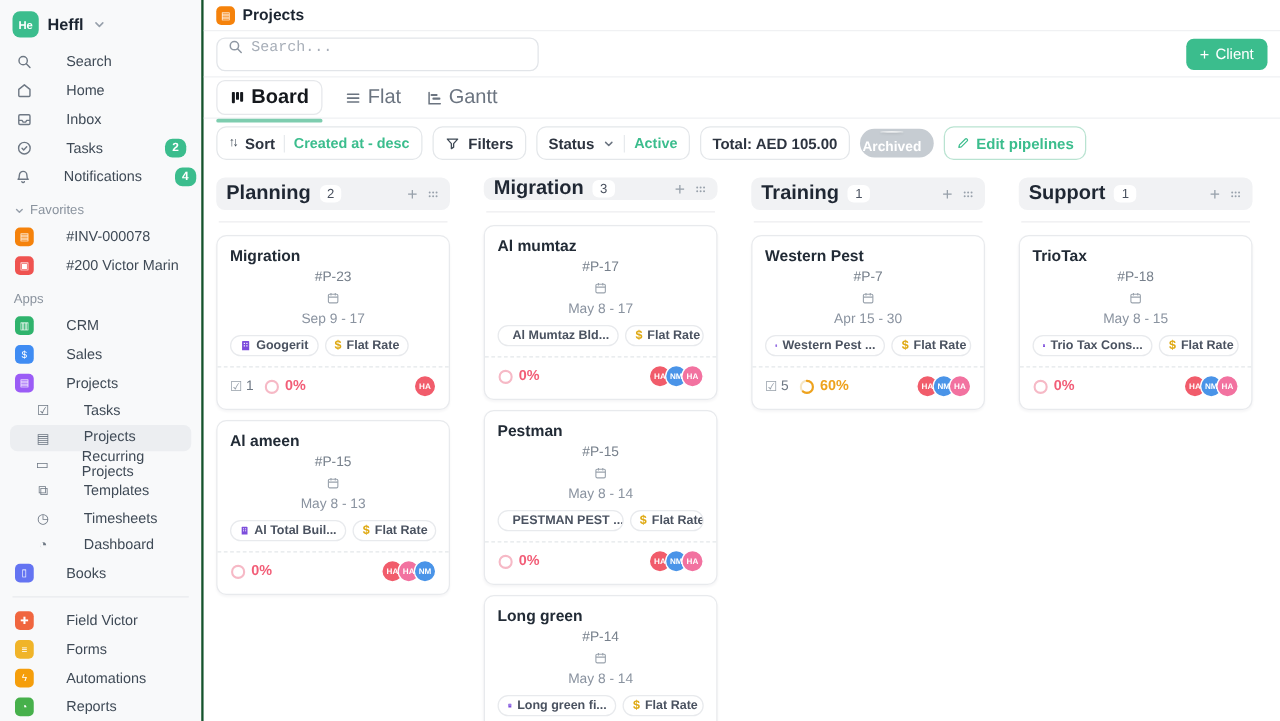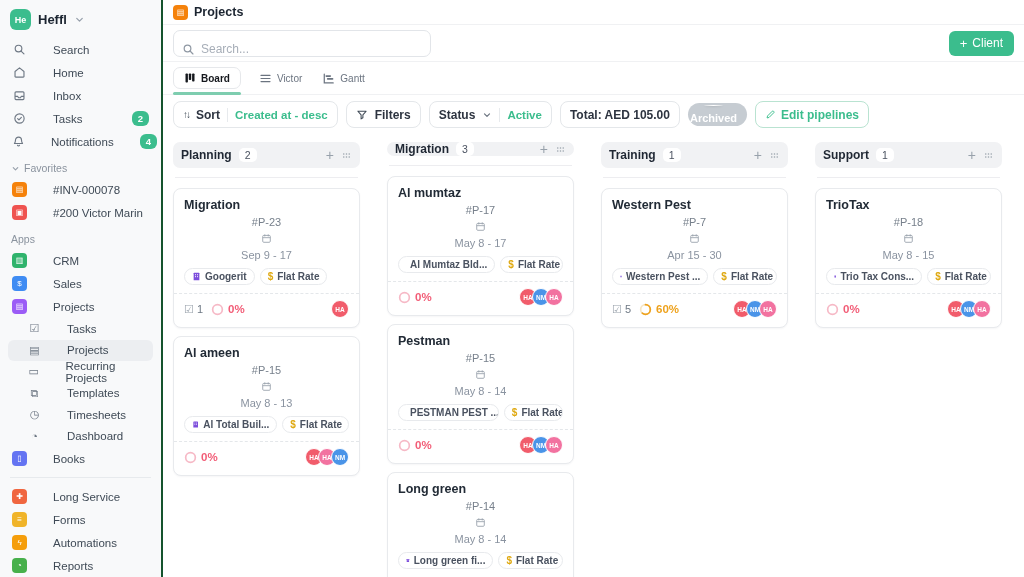--- a/index.html
+++ b/index.html
@@ -22,48 +22,48 @@
   .sub-item .nav-icon { width:13px; font-size:11px; }
   .sub-item.active { background:#eceef1; }
   .side-div { border-top:1px solid #e7eaed; margin:7px 2px; }
 
   
   .main { flex:1; display:flex; flex-direction:column; min-width:0; background:#fff; }
   .titlebar { height:25px; min-height:25px; border-bottom:1px solid #f0f1f3; display:flex; align-items:center; gap:6px; padding:0 10px; }
   .app-chip { width:15px; height:15px; border-radius:4px; background:#f5820b; color:#fff; font-size:8px; display:flex; align-items:center; justify-content:center; }
   .page-title { font-weight:bold; font-size:12.5px; color:#1b2430; }
   .searchbar { height:37px; min-height:37px; display:flex; align-items:center; padding:0 10px; border-bottom:1px solid #f0f1f3; }
-  .search-box { width:258px; height:27px; border:1px solid #e2e5e9; border-radius:7px; display:flex; align-items:flex-end; gap:6px; padding:0 8px; background:#fff; color:#8f98a3; }
+  .search-box { width:258px; height:27px; border:1px solid #e2e5e9; border-radius:7px; display:flex; align-items:flex-start; gap:6px; padding:0 8px; background:#fff; color:#8f98a3;font-family:Liberation Mono, monospace; }
   .search-box input { border:none; outline:none; flex:1; font-size:12px; font-family:inherit; color:#4a5260; background:transparent; }
   .search-box input::placeholder { color:#a7aeb8; }
   .client-btn { margin-left:auto; background:#3bbd8d; color:#fff; border:none; border-radius:6px; height:25px; padding:0 11px; font-size:12px; font-family:inherit; display:flex; align-items:center; gap:5px; cursor:pointer; }
   .client-btn .plus { font-size:13px; }
 
   .tabsrow { height:33px; min-height:33px; display:flex; align-items:center; gap:16px; padding:0 10px; border-bottom:1px solid #f0f1f3; position:relative; }
-  .tab { display:flex; align-items:center; gap:5px; font-size:10px; color:#6b7480; cursor:pointer; padding:4px 2px; }
+  .tab { display:flex; align-items:center; gap:5px; font-size:16px; color:#6b7480; cursor:pointer; padding:4px 2px; }
   .tab.active { border:1px solid #e6e8eb; border-radius:7px; padding:4px 10px; color:#15181d; font-weight:bold; position:relative; }
   .tab.active::after { content:""; position:absolute; left:-1px; right:-1px; bottom:-7px; height:3px; background:#7ecdaf; border-radius:2px; }
   .tab-ic { color:#6b7480; }
   .tab.active .tab-ic { color:#15181d; }
 
   .toolbar { height:39px; min-height:39px; display:flex; align-items:center; gap:8px; padding:0 10px; }
   .pill { border:1px solid #e4e7ea; border-radius:8px; height:27px; display:flex; align-items:center; gap:7px; padding:0 9px; font-size:12px; color:#2d3440; background:#fff; cursor:pointer; white-space:nowrap; }
   .pill b { font-weight:bold; font-size:12px; }
   .pill .green { color:#3bbd8d; font-size:11.5px; font-weight:bold; }
   .pill .vdiv { width:1px; height:14px; background:#e7eaed; }
   .pill.green-outline { border-color:#b9e3d1; color:#3bbd8d; font-weight:bold; gap:5px; }
   .sort-ic { font-size:10px; letter-spacing:-2px; color:#3f4a56; font-weight:bold; }
   .toggle { background:#c6ccd2; border-radius:13px; height:23px; display:flex; align-items:center; gap:6px; padding:2px 10px 2px 2px; color:#fff; font-size:11px; font-weight:bold; cursor:pointer;flex-direction:column; }
   .knob { width:19px; height:19px; background:#fff; border-radius:50%; box-shadow:0 1px 2px rgba(0,0,0,.15); }
 
   
   .board { flex:1; display:flex; gap:27px; padding:8px 0 0 10px; overflow:hidden; }
   .col { width:187px; min-width:187px; display:flex; flex-direction:column; }
   .col-header { background:#f1f2f4; border-radius:7px; height:26px; display:flex; align-items:center; gap:7px; padding:0 8px; }
-  .col-title { font-weight:bold; font-size:12px; color:#1f2733; }
+  .col-title { font-weight:bold; font-size:16px; color:#1f2733; }
   .col-count { background:#fff; border-radius:5px; font-size:10.5px; padding:1px 6px; color:#4a5260; }
   .col-actions { margin-left:auto; display:flex; gap:7px; color:#98a1ab; align-items:center; }
   .col-plus { font-size:14px; line-height:1; cursor:pointer; color:#98a1ab; }
   .col-sep { border-top:1px solid #ededf0; margin:9px 2px 0; }
   .cards { display:flex; flex-direction:column; gap:8px; padding-top:10px; }
   .card { background:#fff; border:1px solid #e8eaed; border-radius:8px; padding:9px 10px 3px; box-shadow:0 1px 2px rgba(16,24,40,.04); cursor:pointer; }
   .card-title { font-weight:bold; font-size:12.5px; color:#222b36; margin-bottom:4px; }
   .card-meta { display:flex; align-items:center; gap:5px; color:#8a93a0; font-size:11px; margin-bottom:7px;flex-direction:column; }
   .card-meta .mid { color:#77808c; }
   .cal-ic { color:#9aa3ad; }
@@ -200,21 +200,21 @@
 
   <div class="nav-item">
     <span class="sqic" style="background:#6474f2">▯</span>
     <span>Books</span>
   </div>
 
   <div class="side-div"></div>
 
   <div class="nav-item">
     <span class="sqic" style="background:#f0663f">✚</span>
-    <span>Long Service</span>
+    <span>Field Victor</span>
   </div>
   <div class="nav-item">
     <span class="sqic" style="background:#f0b429">≡</span>
     <span>Forms</span>
   </div>
   <div class="nav-item">
     <span class="sqic" style="background:#f59e0b">ϟ</span>
     <span>Automations</span>
   </div>
   <div class="nav-item">
@@ -250,21 +250,21 @@
           <rect x="2" y="2" width="3.2" height="12" rx="1"></rect>
           <rect x="6.4" y="2" width="3.2" height="8.5" rx="1"></rect>
           <rect x="10.8" y="2" width="3.2" height="10.5" rx="1"></rect>
         </svg>
       <span>Board</span>
     </div>
     <div class="tab">
       <svg class="tab-ic" width="13" height="13" viewBox="0 0 16 16" fill="none" stroke="currentColor" stroke-width="1.5" stroke-linecap="round">
           <path d="M2.5 4.2h11M2.5 8h11M2.5 11.8h11"></path>
         </svg>
-      <span>Victor</span>
+      <span>Flat</span>
     </div>
     <div class="tab">
       <svg class="tab-ic" width="13" height="13" viewBox="0 0 16 16" fill="none" stroke="currentColor" stroke-width="1.5" stroke-linecap="round">
           <path d="M2.8 2.5v11h11"></path>
           <path d="M5.2 5h5" stroke-width="2"></path>
           <path d="M7 8.5h6" stroke-width="2"></path>
         </svg>
       <span>Gantt</span>
     </div>
   </div>

